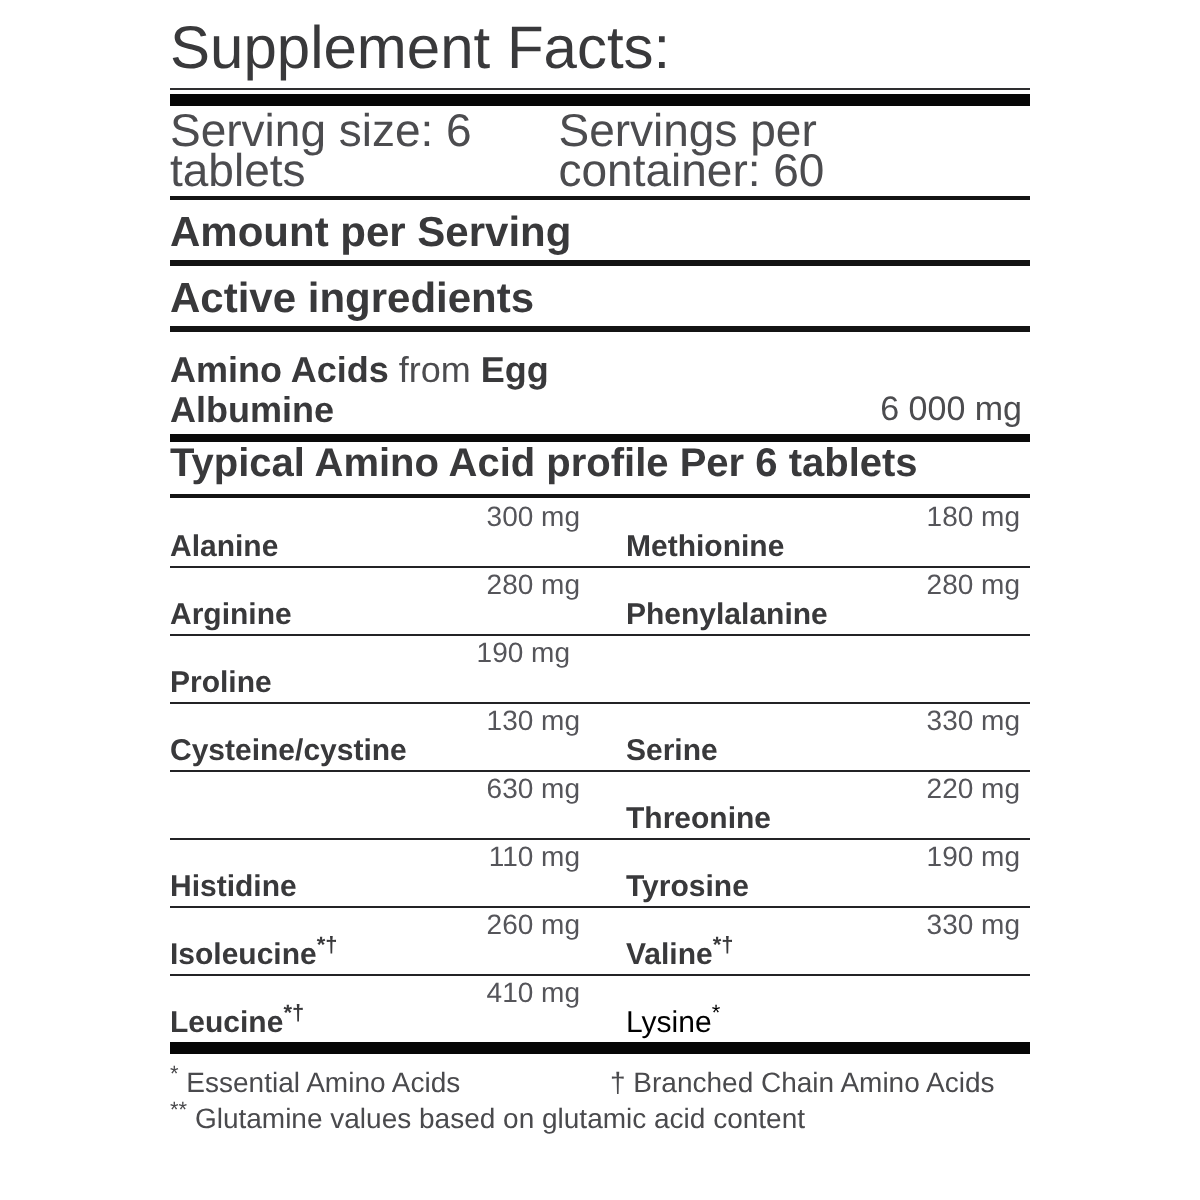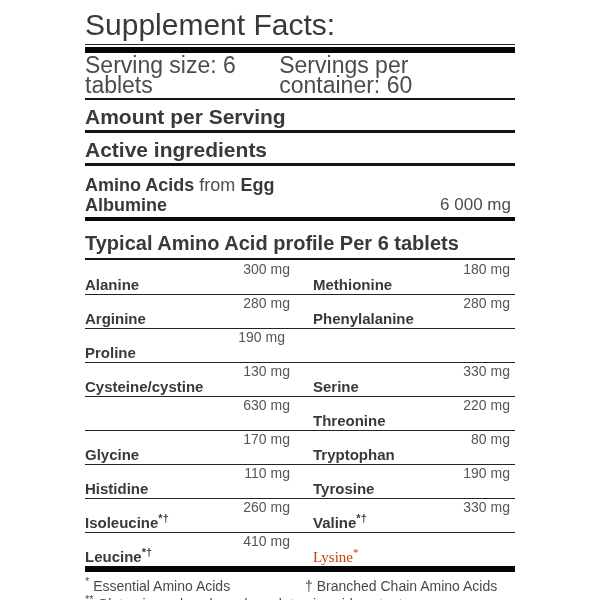--- a/index.html
+++ b/index.html
@@ -69,21 +69,20 @@
   .active-name .reg { font-weight: normal; color: #4c4c4f; }
   .active-value {
     font-size: 17px;
     color: #4c4c4f;
     line-height: 20px;
     white-space: nowrap;
     padding-right: 4px;
   }
   
   .profile-header {
-    margin-top: 11px;
     font-size: 20px;
     font-weight: bold;
     line-height: 23px;
     color: #39393b;
     padding-bottom: 3px;
     border-bottom: 2.5px solid #141414;
   }
   
   .amino-table { margin-top: 1px; }
   .row {
@@ -105,21 +104,21 @@
   .half-right .val { padding-right: 5px; }
   .nm {
     font-size: 15px;
     font-weight: bold;
     line-height: 16px;
     min-height: 16px;
     color: #39393b;
     padding-bottom: 1px;
     white-space: nowrap;
   }
-  .nm.regular { font-weight: normal; color: #c2410c; font-family: Liberation Serif, serif; }
+  .nm.regular { font-weight: normal; color: #000000; }
   .nm sup { font-size: 11px; line-height: 0; }
   
   .footnotes {
     margin-top: 5px;
     font-size: 14px;
     line-height: 18px;
     color: #4a4a4d;
   }
   .footnote-line1 {
     display: grid;
@@ -196,30 +195,20 @@
     <div class="row">
       <div class="half">
         <div class="val">630 mg</div>
       </div>
       <div class="half half-right">
         <div class="val">220 mg</div>
         <div class="nm"><span>Threonine</span><sup></sup></div>
       </div>
     </div>
 
-    <div class="row">
-      <div class="half">
-        <div class="val">170 mg</div>
-        <div class="nm"><span>Glycine</span><sup></sup></div>
-      </div>
-      <div class="half half-right">
-        <div class="val">80 mg</div>
-        <div class="nm"><span>Tryptophan</span><sup></sup></div>
-      </div>
-    </div>
 
     <div class="row">
       <div class="half">
         <div class="val">110 mg</div>
         <div class="nm"><span>Histidine</span><sup></sup></div>
       </div>
       <div class="half half-right">
         <div class="val">190 mg</div>
         <div class="nm"><span>Tyrosine</span><sup></sup></div>
       </div>

